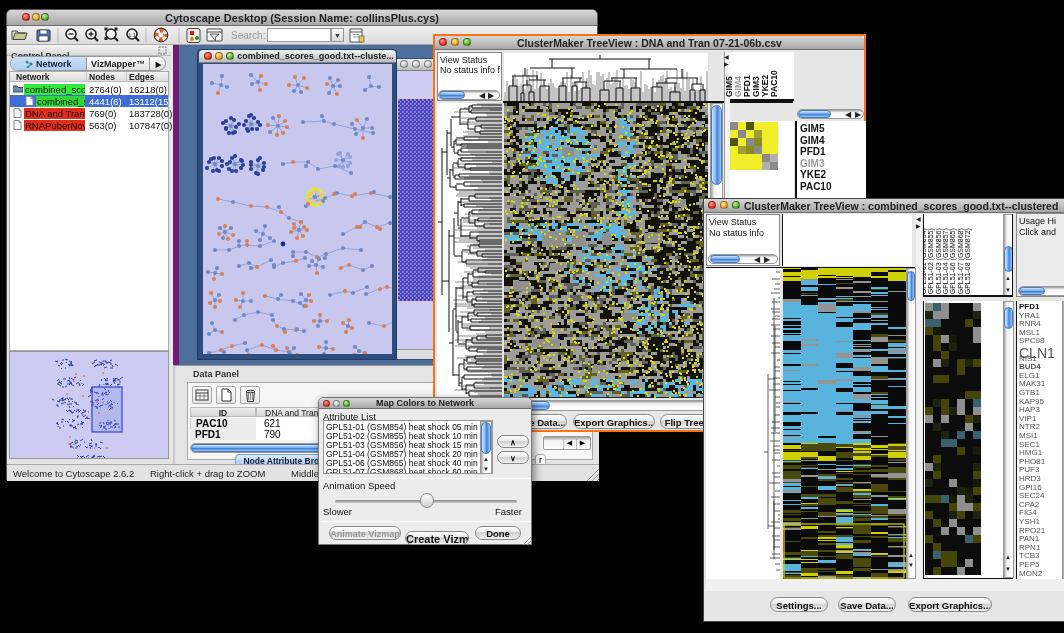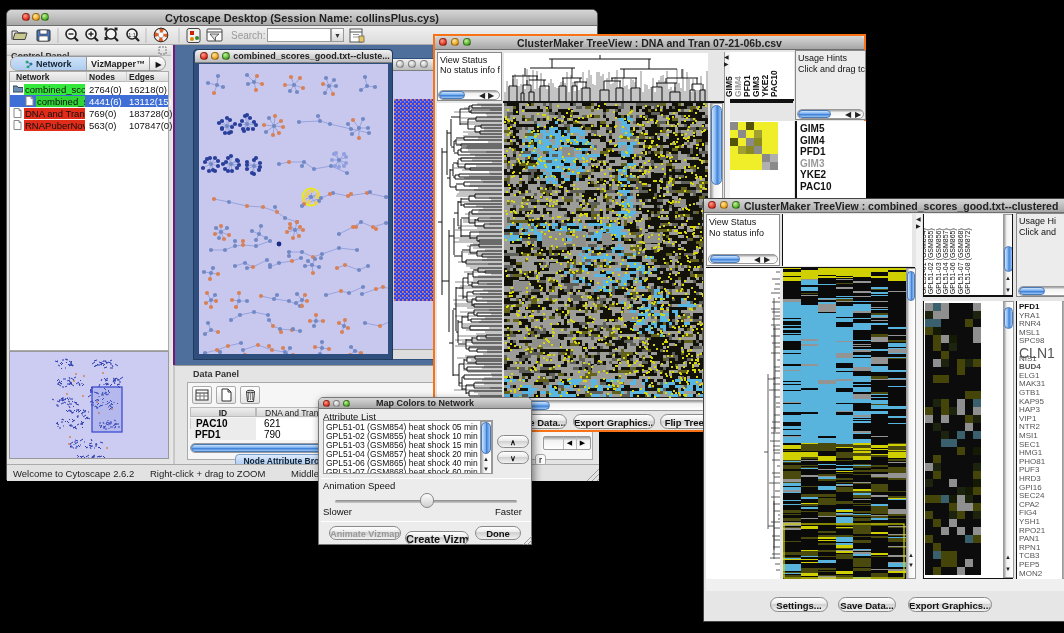--- a/index.html
+++ b/index.html
@@ -145,21 +145,21 @@
           <circle cx="66" cy="22" r="1" fill="#d98055"></circle>
           <circle cx="59" cy="92" r="1" fill="#d98055"></circle>
           <circle cx="60" cy="85" r="1" fill="#d98055"></circle>
           <circle cx="97" cy="96" r="1" fill="#d98055"></circle>
           <circle cx="57" cy="42" r="1" fill="#d98055"></circle>
           <circle cx="93" cy="21" r="1" fill="#d98055"></circle>
           <circle cx="74" cy="24" r="1" fill="#d98055"></circle>
           <rect x="82" y="35" width="30" height="45" fill="#6a7ae0" fill-opacity="0.25" stroke="#3344cc" stroke-width="1.2"></rect>
         </svg></div>
     </div>
-    <div class="a" style="left:166px;top:35px;width:426px;height:320px;background:#4e6f9c;border-left:2px solid #701a75">
+    <div class="a" style="left:166px;top:35px;width:426px;height:320px;background:#4e6f9c;border-left:6px solid #701a75">
       <div class="a" style="left:216px;top:13px;width:210px;height:302px;background:#ccccf2;border:1px solid #2e4f7d">
         <div class="a tbl" style="left:0;top:0;width:100%;height:12px">
           <div class="a lt gry" style="left:4px;top:1px;width:8px;height:8px"></div>
           <div class="a lt gry" style="left:16px;top:1px;width:8px;height:8px"></div>
           <div class="a lt gry" style="left:28px;top:1px;width:8px;height:8px"></div>
         </div>
         <svg class="a" style="left:2px;top:40px" width="40" height="202">
           <defs>
             <pattern id="fp" width="4" height="4" patternUnits="userSpaceOnUse">
               <rect width="4" height="4" fill="#3140e4"></rect>
@@ -611,21 +611,20 @@
     <div class="a arr" style="left:289px;top:17px;font-size:6px">◀</div>
     <div class="a arr" style="left:289px;top:24px;font-size:6px">▶</div>
     <div class="a" style="left:295px;top:16px;width:64px;height:49px;background:#fff;border-bottom:2px solid #111">
       <div class="a" style="left:4px;bottom:2px;font-size:8.5px;font-weight:bold;color:#111;transform:rotate(-90deg);transform-origin:0 100%;white-space:nowrap;line-height:9px">GIM5</div>
       <div class="a" style="left:13px;bottom:2px;font-size:8.5px;font-weight:bold;color:#999;transform:rotate(-90deg);transform-origin:0 100%;white-space:nowrap;line-height:9px">GIM4</div>
       <div class="a" style="left:22px;bottom:2px;font-size:8.5px;font-weight:bold;color:#111;transform:rotate(-90deg);transform-origin:0 100%;white-space:nowrap;line-height:9px">PFD1</div>
       <div class="a" style="left:31px;bottom:2px;font-size:8.5px;font-weight:bold;color:#111;transform:rotate(-90deg);transform-origin:0 100%;white-space:nowrap;line-height:9px">GIM3</div>
       <div class="a" style="left:40px;bottom:2px;font-size:8.5px;font-weight:bold;color:#111;transform:rotate(-90deg);transform-origin:0 100%;white-space:nowrap;line-height:9px">YKE2</div>
       <div class="a" style="left:49px;bottom:2px;font-size:8.5px;font-weight:bold;color:#111;transform:rotate(-90deg);transform-origin:0 100%;white-space:nowrap;line-height:9px">PAC10</div>
     </div>
-    <div class="a" style="left:360px;top:14px;width:71px;height:70px;background:#ececec;border:1px solid #888;font-size:9px;color:#111;line-height:10.5px;padding:2px;white-space:nowrap;overflow:hidden">Usage Hints<br>Click and drag tc</div>
     <div class="a sbtrack" style="left:362px;top:73px;width:67px;height:10px;border-radius:5px"></div>
     <div class="a pill" style="left:363px;top:74px;width:33px;height:8px"></div>
     <div class="a arr" style="left:410px;top:74px">◀</div>
     <div class="a arr" style="left:420px;top:74px">▶</div>
     <div class="a" style="left:295px;top:85px;width:64px;height:277px;background:#fff">
       <svg class="a" style="left:0;top:0" width="64" height="115" viewBox="0 0 64 115">
         <rect x="0" y="1" width="48" height="48" fill="#f0ee28"></rect>
         <rect x="0" y="1" width="8" height="8" fill="#8a8a8a"></rect>
         <rect x="8" y="9" width="8" height="8" fill="#8a8a8a"></rect>
         <rect x="16" y="17" width="8" height="8" fill="#8a8a8a"></rect>

